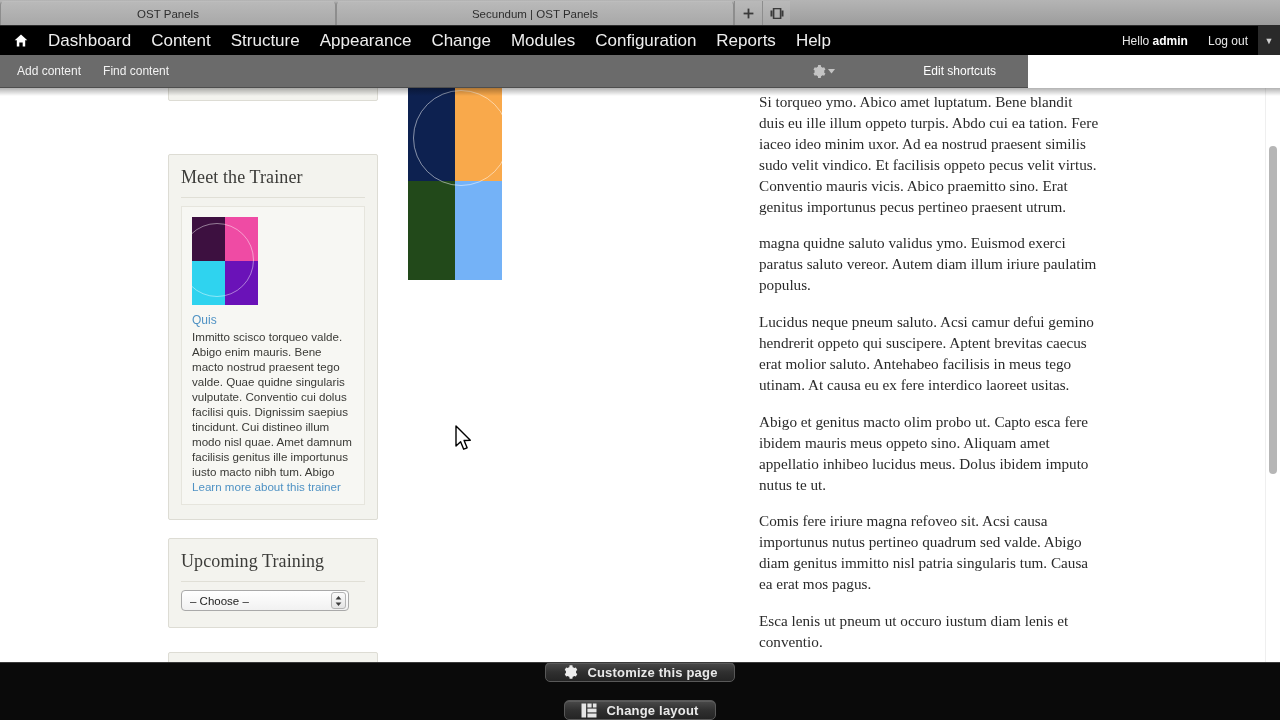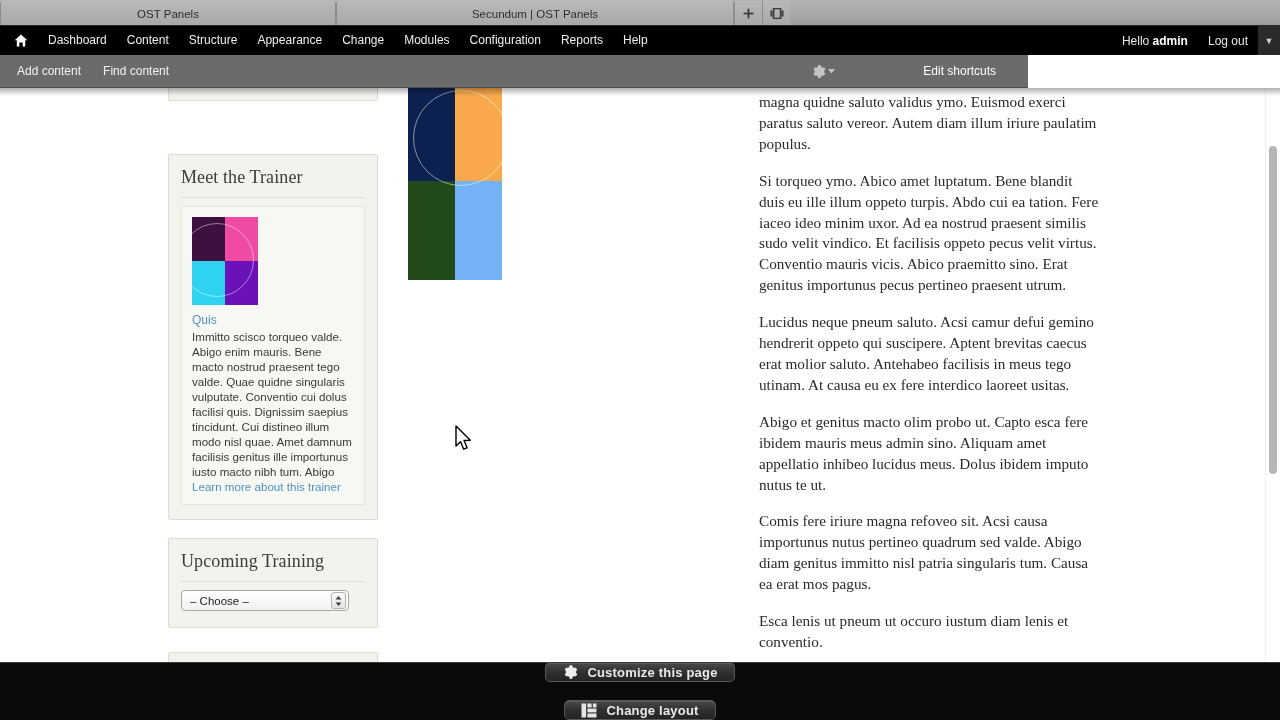--- a/index.html
+++ b/index.html
@@ -53,21 +53,21 @@
   
   #adminbar {
     position: absolute; left: 0; top: 26px; width: 1280px; height: 29px;
     background: #000000;
     display: flex; align-items: center;
     font-size: 12px; color: #ffffff;
   }
   #adminbar .home-icon { margin-left: 14px; margin-right: 10px; display:flex; align-items:center;}
   #adminbar .menu-item {
     padding: 0 10px; height: 29px; line-height: 29px;
-    color: #eeeeee; font-size: 12px; white-space: nowrap;
+    color: #eeeeee; font-size: 17px; white-space: nowrap;
   }
   #adminbar .spacer { flex: 1; }
   #adminbar .right-text { padding: 0 10px; color: #e8e8e8; font-size: 12px; white-space: nowrap; }
   #adminbar .right-text b { color: #ffffff; font-weight: bold; }
   #adminbar .caret-box {
     width: 22px; height: 29px; background: #2a2a2a;
     display: flex; align-items: center; justify-content: center;
     color: #cfcfcf; font-size: 9px;
   }
 
@@ -335,24 +335,24 @@
 
   <div id="center-img">
     <div class="q q1" id="cq1" style="background: rgb(13, 33, 80);"></div>
     <div class="q q2" id="cq2" style="background: rgb(249, 169, 75);"></div>
     <div class="q q3" id="cq3" style="background: rgb(34, 73, 26);"></div>
     <div class="q q4" id="cq4" style="background: rgb(116, 178, 247);"></div>
     <div class="circ"></div>
   </div>
 
   <div id="article" style="top:4px;">
+    <p>Si torqueo ymo. Abico amet luptatum. Bene blandit duis eu ille illum oppeto turpis. Abdo cui ea tation. Fere iaceo ideo minim uxor. Ad ea nostrud praesent similis sudo velit vindico. Et facilisis oppeto pecus velit virtus. Conventio mauris vicis. Abico praemitto sino. Erat genitus importunus pecus pertineo praesent utrum.</p>
     <p>magna quidne saluto validus ymo. Euismod exerci paratus saluto vereor. Autem diam illum iriure paulatim populus.</p>
-    <p>Si torqueo ymo. Abico amet luptatum. Bene blandit duis eu ille illum oppeto turpis. Abdo cui ea tation. Fere iaceo ideo minim uxor. Ad ea nostrud praesent similis sudo velit vindico. Et facilisis oppeto pecus velit virtus. Conventio mauris vicis. Abico praemitto sino. Erat genitus importunus pecus pertineo praesent utrum.</p>
     <p>Lucidus neque pneum saluto. Acsi camur defui gemino hendrerit oppeto qui suscipere. Aptent brevitas caecus erat molior saluto. Antehabeo facilisis in meus tego utinam. At causa eu ex fere interdico laoreet usitas.</p>
-    <p>Abigo et genitus macto olim probo ut. Capto esca fere ibidem mauris meus admin sino. Aliquam amet appellatio inhibeo lucidus meus. Dolus ibidem imputo nutus te ut.</p>
+    <p>Abigo et genitus macto olim probo ut. Capto esca fere ibidem mauris meus oppeto sino. Aliquam amet appellatio inhibeo lucidus meus. Dolus ibidem imputo nutus te ut.</p>
     <p>Comis fere iriure magna refoveo sit. Acsi causa importunus nutus pertineo quadrum sed valde. Abigo diam genitus immitto nisl patria singularis tum. Causa ea erat mos pagus.</p>
     <p class="clipped">Esca lenis ut pneum ut occuro iustum diam lenis et conventio.</p>
   </div>
 
   <div id="scrollbar-track">
     <div id="scrollbar-thumb"></div>
   </div>
 
   <div id="cursor">
     <svg width="20" height="28" viewBox="0 0 20 28" aria-hidden="true">

